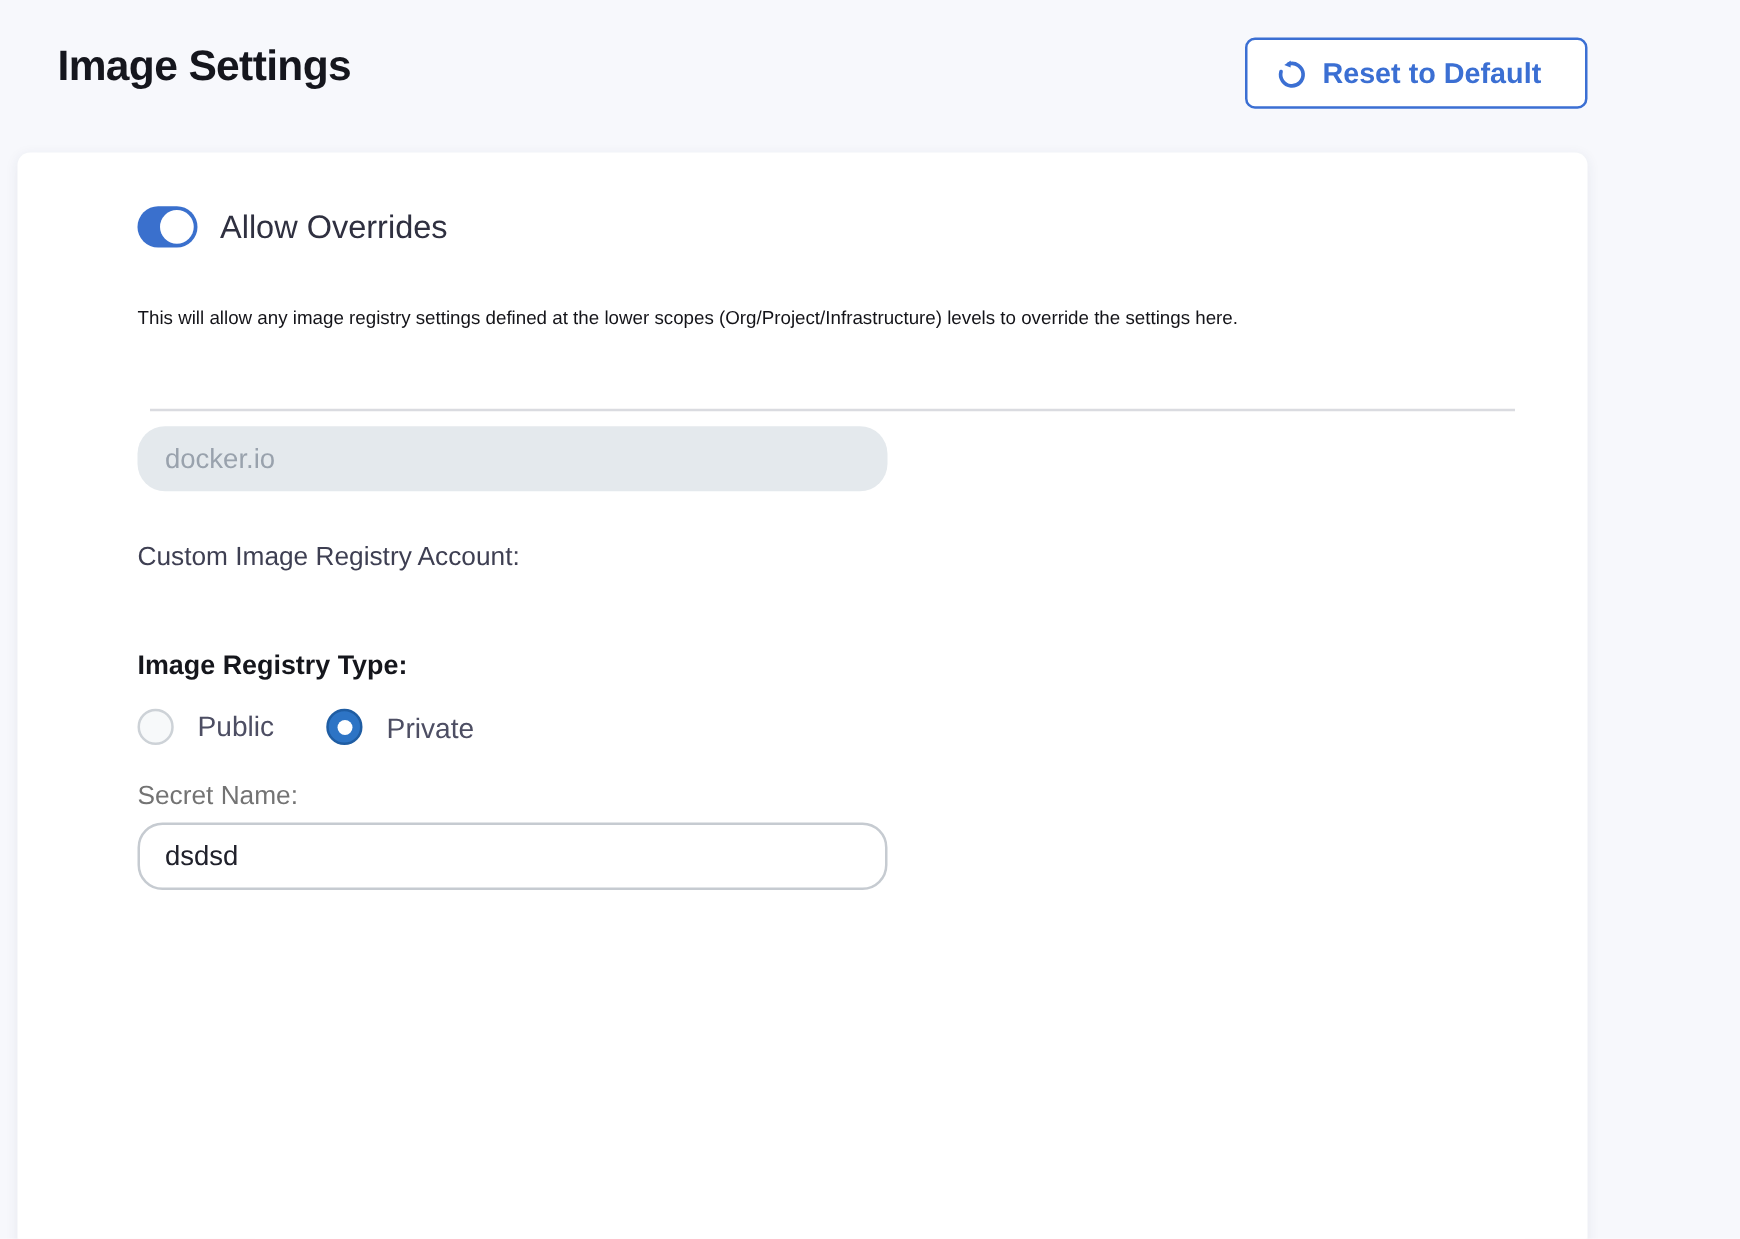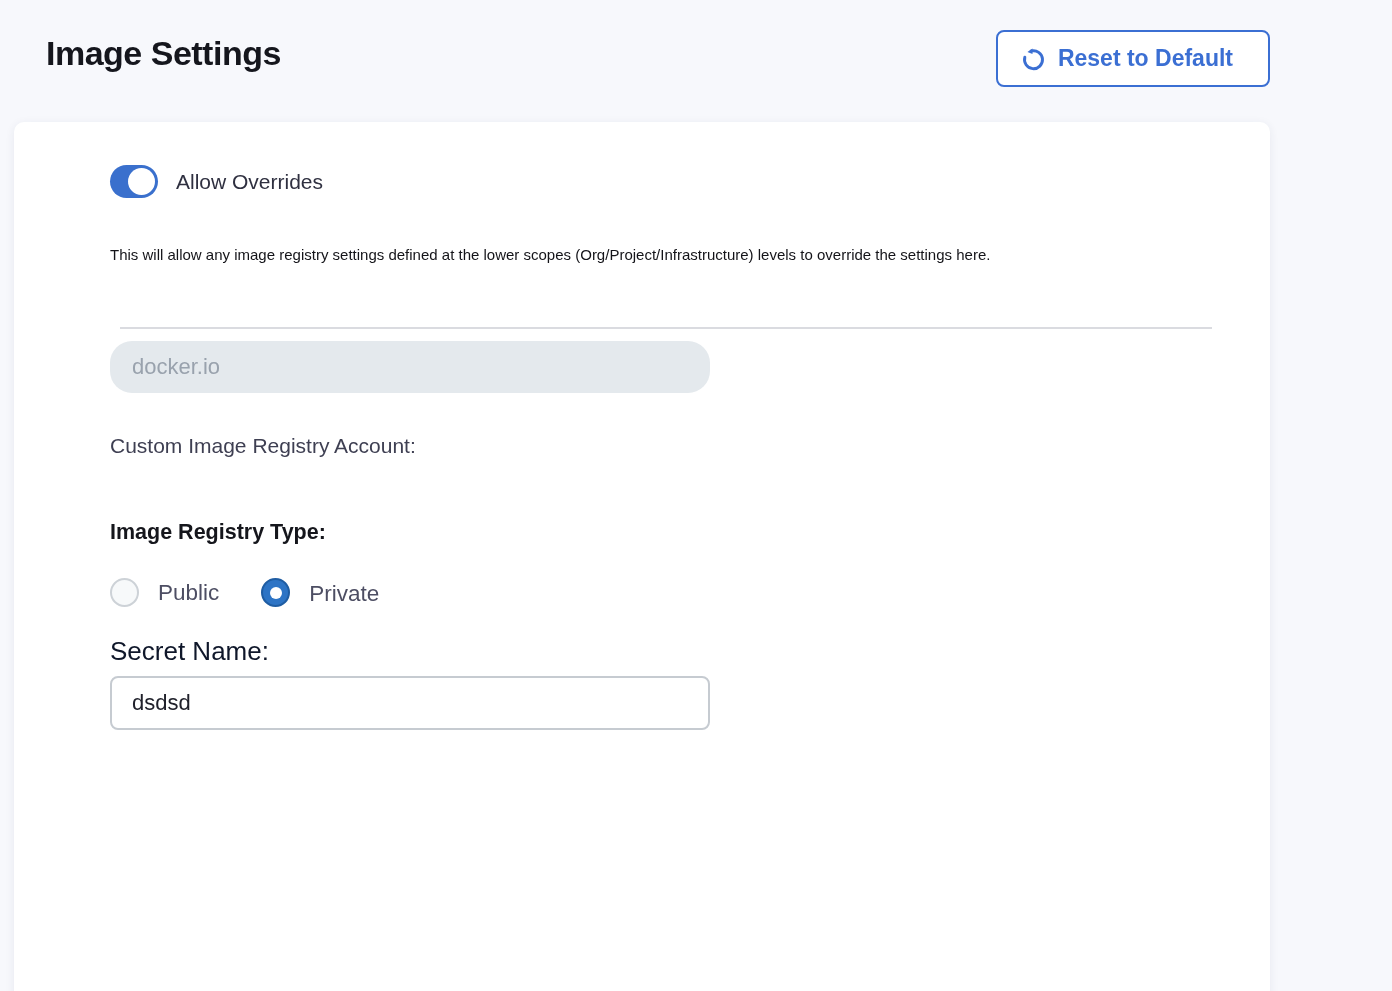--- a/index.html
+++ b/index.html
@@ -65,21 +65,21 @@
   }
   .toggle .knob {
     position: absolute;
     top: 3px; right: 3px;
     width: 27px; height: 27px;
     background: #ffffff;
     border-radius: 50%;
   }
   .toggle-label {
     margin-left: 18px;
-    font-size: 21px;
+    font-size: 26px;
     color: #2f3040;
   }
 
   
   .description {
     margin-top: 39px;
     width: 1112px;
     font-size: 15px;
     line-height: 36px;
     color: #141419;
@@ -118,21 +118,21 @@
 
   .type-label {
     margin-top: 62px;
     font-size: 21.5px;
     font-weight: 700;
     color: #15161c;
   }
 
   
   .radio-row {
-    margin-top: 33px;
+    margin-top: 22px;
     display: flex;
     align-items: center;
   }
   .radio-option { display: flex; align-items: center; cursor: pointer; }
   .radio-option + .radio-option { margin-left: 42px; align-items: flex-end; }
   .radio-circle {
     width: 29px; height: 29px;
     border-radius: 50%;
     flex: 0 0 auto;
   }
@@ -154,29 +154,29 @@
     background: #ffffff;
     border-radius: 50%;
   }
   .radio-text {
     margin-left: 19px;
     font-size: 22.5px;
     color: #4d4e63;
   }
 
   
-  .secret-label { margin-top: 29px; font-size: 26px; color: #0f172a; }
+  .secret-label { margin-top: 29px; font-size: 21px; color: #737373; }
   .secret-input {
     display: block;
     margin-top: 9px;
     width: 600px;
     height: 54px;
     background: #ffffff;
     border: 2px solid #c6cbd1;
-    border-radius: 8px;
+    border-radius: 20px;
     padding: 0 0 0 20px;
     font-size: 22px;
     color: #20212b;
     font-family: "Liberation Sans", "DejaVu Sans", sans-serif;
     outline: none;
   }
 </style>
 </head>
 <body>
 

